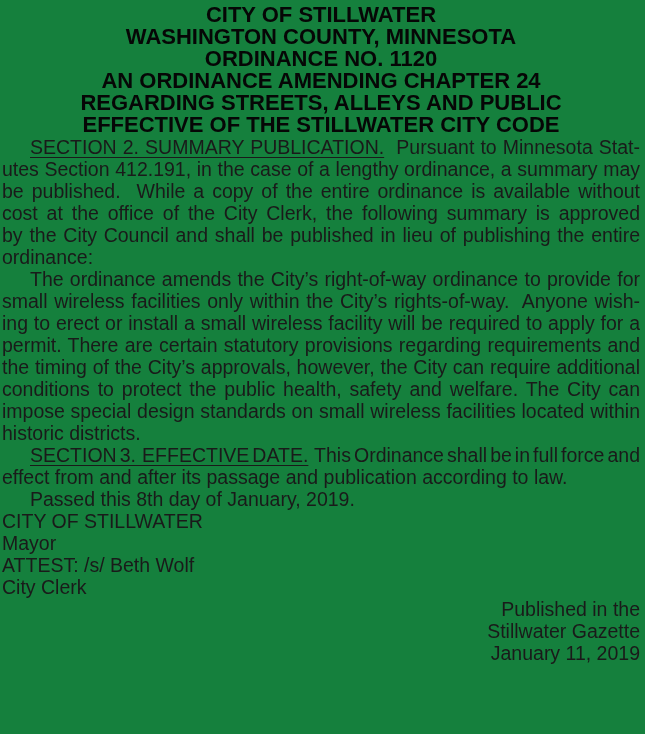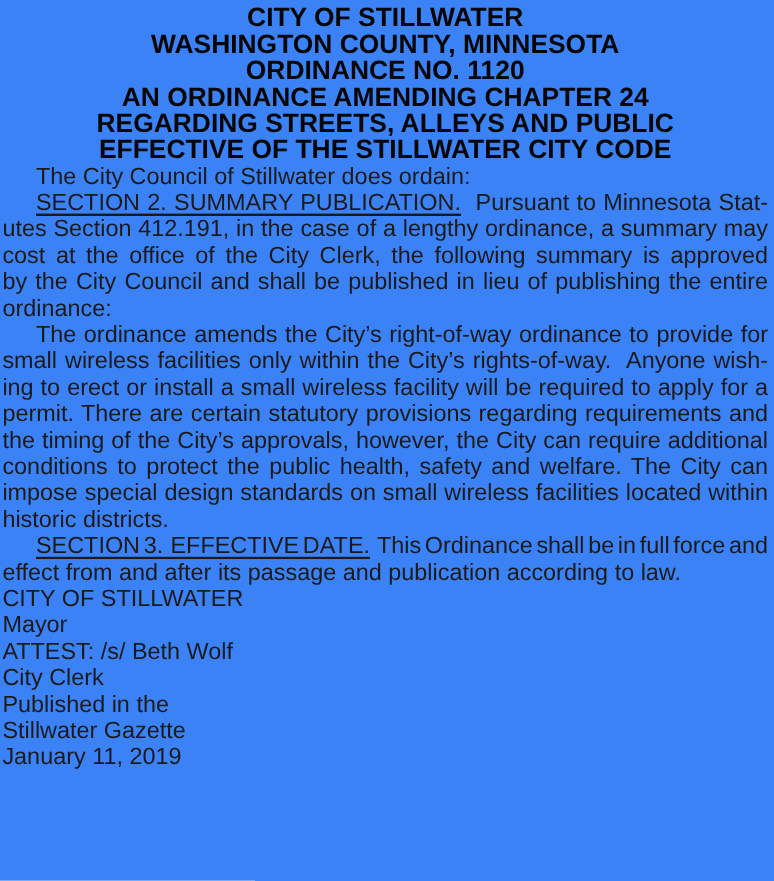--- a/index.html
+++ b/index.html
@@ -19,56 +19,57 @@
   }
   .header {
     text-align: center;
     font-weight: 700;
     font-size: 22px;
     color: #060606;
   }
   .line { height: 22px; overflow: hidden; }
   .indent { text-indent: 28px; }
   .j { text-align: justify; text-align-last: justify; text-justify: inter-word; }
-  .c { text-align: left; }
+  .c { text-align: right; }
   .u {
     text-decoration: underline;
     text-decoration-thickness: 1.6px;
     text-underline-offset: 2.5px;
   }
 </style>
 </head>
 <body>
 
-<div class="page" style="color: rgb(26, 26, 26); background: #3b82f6;">
+<div class="page" style="color: rgb(26, 26, 26); background: #15803d;">
   <div class="header" id="notice-header" style="color: rgb(6, 6, 6);">
       <div class="line"><span>CITY OF STILLWATER</span></div>
       <div class="line"><span>WASHINGTON COUNTY, MINNESOTA</span></div>
       <div class="line"><span>ORDINANCE NO. 1120</span></div>
       <div class="line"><span>AN ORDINANCE AMENDING CHAPTER 24</span></div>
       <div class="line"><span>REGARDING STREETS, ALLEYS AND PUBLIC</span></div>
       <div class="line"><span>EFFECTIVE OF THE STILLWATER CITY CODE</span></div>
     </div>
   <div class="body-text" id="notice-body">
-      <div class="line indent"><span>The City Council of Stillwater does ordain:</span></div>
       <div class="line indent j"><span class="u">SECTION 2. SUMMARY PUBLICATION.</span><span>&nbsp; Pursuant to Minnesota Stat-</span></div>
       <div class="line j"><span>utes Section 412.191, in the case of a lengthy ordinance, a summary may</span></div>
+      <div class="line j"><span>be published.&nbsp; While a copy of the entire ordinance is available without</span></div>
       <div class="line j"><span>cost at the office of the City Clerk, the following summary is approved</span></div>
       <div class="line j"><span>by the City Council and shall be published in lieu of publishing the entire</span></div>
       <div class="line"><span>ordinance:</span></div>
       <div class="line indent j"><span>The ordinance amends the City’s right-of-way ordinance to provide for</span></div>
       <div class="line j"><span>small wireless facilities only within the City’s rights-of-way.&nbsp; Anyone wish-</span></div>
       <div class="line j"><span>ing to erect or install a small wireless facility will be required to apply for a</span></div>
       <div class="line j"><span>permit. There are certain statutory provisions regarding requirements and</span></div>
       <div class="line j"><span>the timing of the City’s approvals, however, the City can require additional</span></div>
       <div class="line j"><span>conditions to protect the public health, safety and welfare. The City can</span></div>
       <div class="line j"><span>impose special design standards on small wireless facilities located within</span></div>
       <div class="line"><span>historic districts.</span></div>
       <div class="line indent j" style="word-spacing: -2.6px;"><span class="u">SECTION 3.&nbsp; EFFECTIVE DATE.</span><span>&nbsp; This Ordinance shall be in full force and</span></div>
       <div class="line"><span>effect from and after its passage and publication according to law.</span></div>
+      <div class="line indent"><span>Passed this 8th day of January, 2019.</span></div>
       <div class="line"><span>CITY OF STILLWATER</span></div>
       <div class="line"><span>Mayor</span></div>
       <div class="line"><span>ATTEST: /s/ Beth Wolf</span></div>
       <div class="line"><span>City Clerk</span></div>
     </div>
   <div class="footer" id="notice-footer">
       <div class="line c"><span>Published in the</span></div>
       <div class="line c"><span>Stillwater Gazette</span></div>
       <div class="line c"><span>January 11, 2019</span></div>
     </div>

